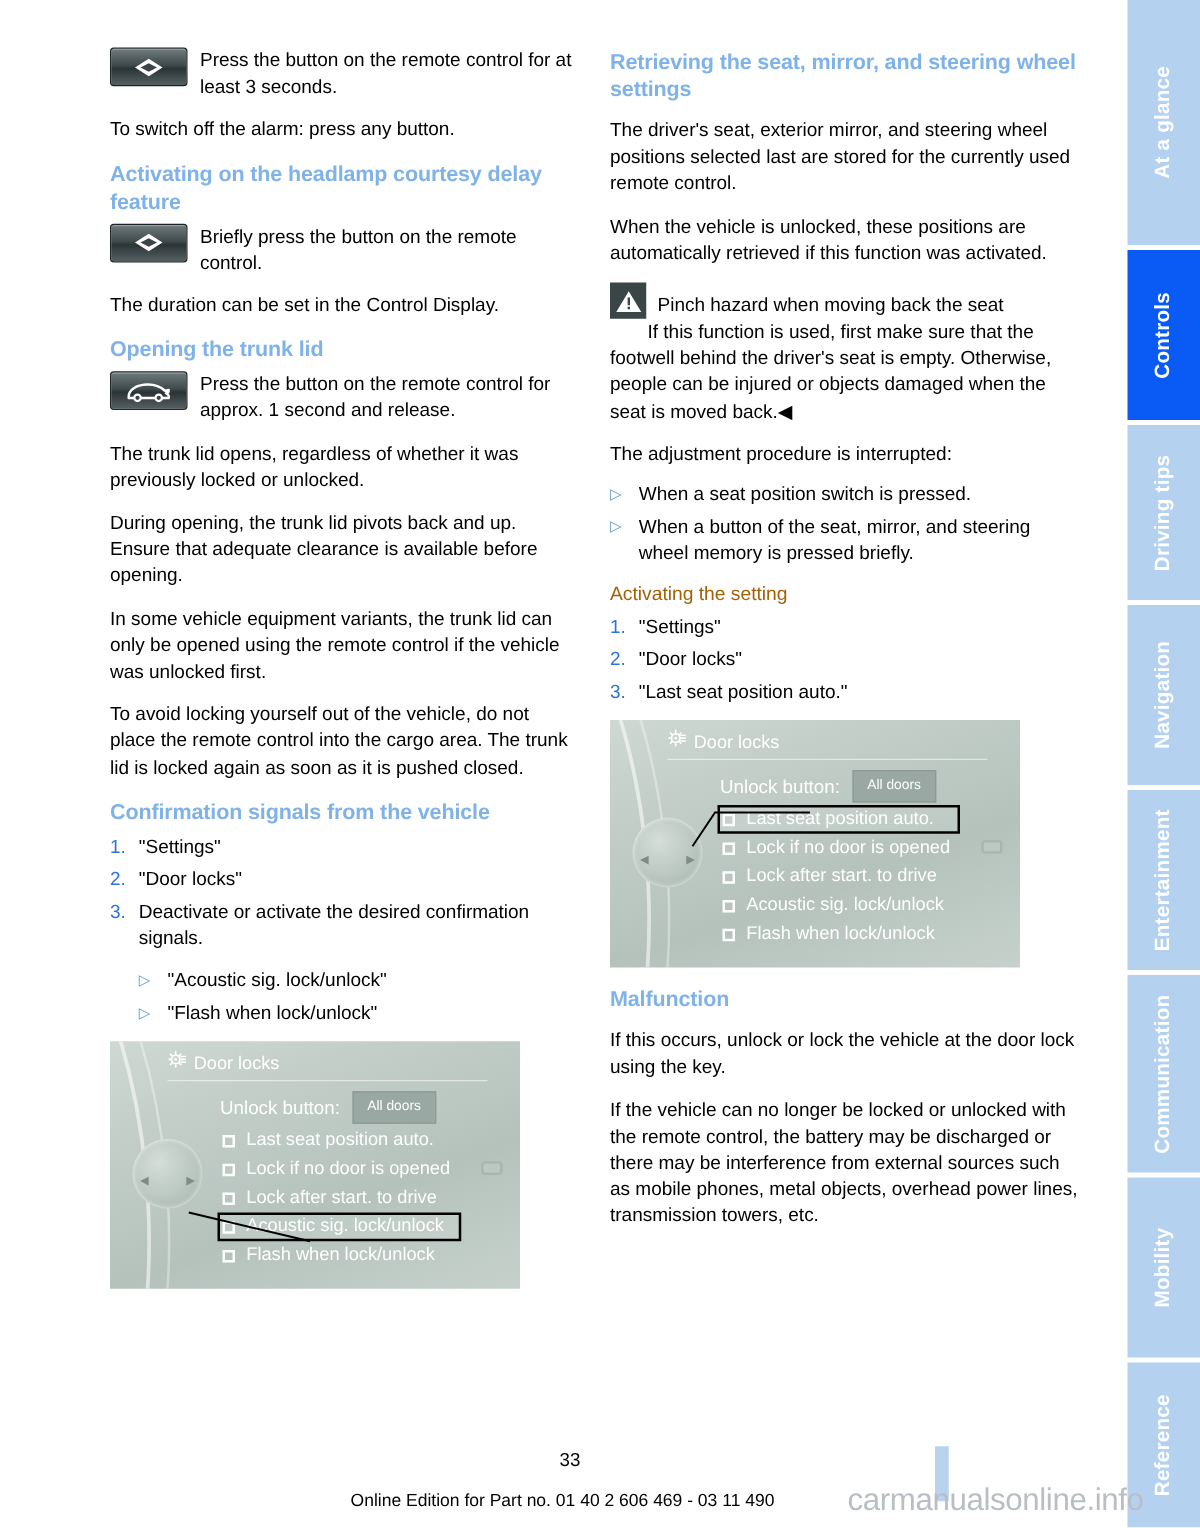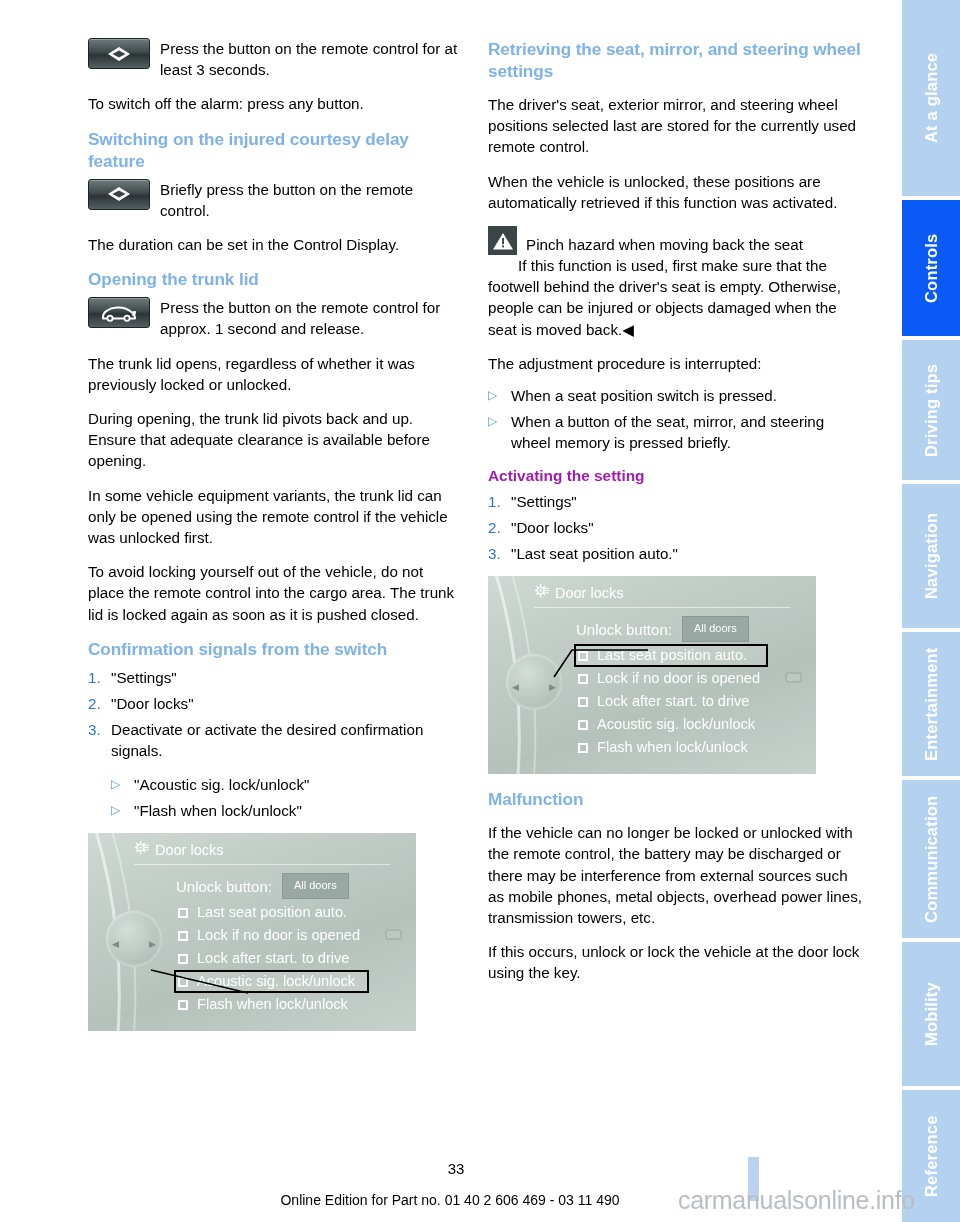--- a/index.html
+++ b/index.html
@@ -52,23 +52,23 @@
   h2 {
     color: #7fb2e8;
     font-size: 17.2px;
     font-weight: bold;
     line-height: 22px;
     margin: 12px 0 7px 0;
     letter-spacing: -0.1px;
   }
   h2.first { margin-top: 0; }
   h3 {
-    color: #a21caf;
+    color: #a16207;
     font-size: 15.4px;
-    font-weight: bold;
+    font-weight: normal;
     line-height: 20px;
     margin: 12px 0 5px 0;
   }
 
   
   .icon-row { display: flex; align-items: flex-start; margin: 0 0 13px 0; }
   .icon-row .btnicon { flex: 0 0 auto; margin-right: 10px; }
   .icon-row .txt { flex: 1 1 auto; }
 
   .btnicon {
@@ -215,21 +215,21 @@
         <svg width="24" height="16" viewBox="0 0 24 16">
           <polygon points="12,1 23,8 12,15 1,8" fill="#ffffff"></polygon>
           <polygon points="12,4.6 18.6,8 12,11.4 5.4,8" fill="#3a4446"></polygon>
         </svg>
       </div>
       <div class="txt">Press the button on the remote control for at least 3 seconds.</div>
     </div>
 
     <p>To switch off the alarm: press any button.</p>
 
-    <h2>Switching on the injured courtesy delay feature</h2>
+    <h2>Activating on the headlamp courtesy delay feature</h2>
 
     <div class="icon-row">
       <div class="btnicon">
         <svg width="24" height="16" viewBox="0 0 24 16">
           <polygon points="12,1 23,8 12,15 1,8" fill="#ffffff"></polygon>
           <polygon points="12,4.6 18.6,8 12,11.4 5.4,8" fill="#3a4446"></polygon>
         </svg>
       </div>
       <div class="txt">Briefly press the button on the remote control.</div>
     </div>
@@ -247,21 +247,21 @@
         </svg>
       </div>
       <div class="txt">Press the button on the remote control for approx. 1 second and release.</div>
     </div>
 
     <p>The trunk lid opens, regardless of whether it was previously locked or unlocked.</p>
     <p>During opening, the trunk lid pivots back and up. Ensure that adequate clearance is available before opening.</p>
     <p>In some vehicle equipment variants, the trunk lid can only be opened using the remote control if the vehicle was unlocked first.</p>
     <p>To avoid locking yourself out of the vehicle, do not place the remote control into the cargo area. The trunk lid is locked again as soon as it is pushed closed.</p>
 
-    <h2>Confirmation signals from the switch</h2>
+    <h2>Confirmation signals from the vehicle</h2>
 
     <ol class="steps">
       <li>
         <span class="num">1.</span>
         <span class="item">"Settings"</span>
       </li>
       <li>
         <span class="num">2.</span>
         <span class="item">"Door locks"</span>
       </li>
@@ -448,22 +448,22 @@
         <span class="ar r">▶</span>
       </div>
       <div class="rbtn"></div>
 
       <svg class="leader">
         <path d="M66 101 L84 74 L160 74" stroke="#000" stroke-width="1.6" fill="none"></path>
       </svg>
     </div>
 
     <h2>Malfunction</h2>
+    <p>If this occurs, unlock or lock the vehicle at the door lock using the key.</p>
     <p>If the vehicle can no longer be locked or unlocked with the remote control, the battery may be discharged or there may be interference from external sources such as mobile phones, metal objects, overhead power lines, transmission towers, etc.</p>
-    <p>If this occurs, unlock or lock the vehicle at the door lock using the key.</p>
 
   </div>
 
   <div class="sidebar">
     <div class="tab" style="flex:0 0 196px;">
       <span>At a glance</span>
     </div>
     <div class="tab active" style="flex:0 0 136px;">
       <span>Controls</span>
     </div>

